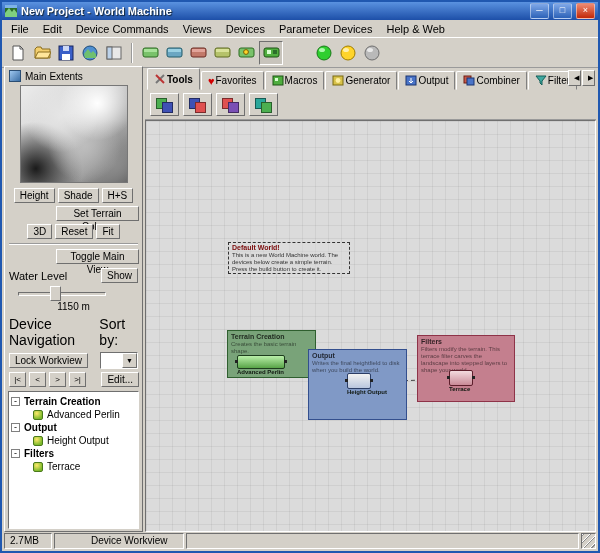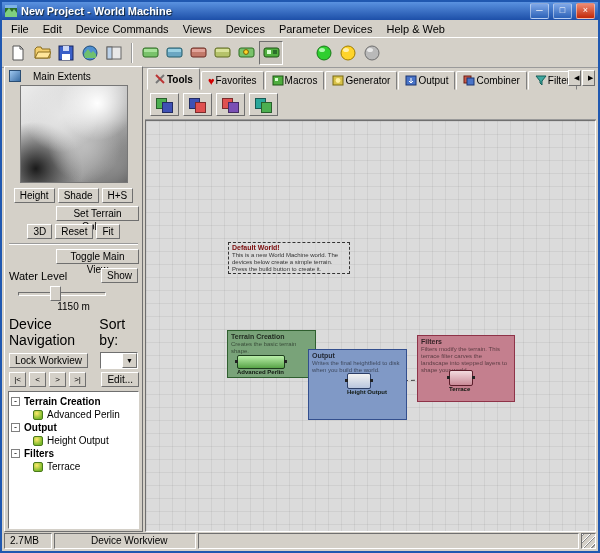--- a/index.html
+++ b/index.html
@@ -17,21 +17,21 @@
   
   .toolbar{height:27px;display:flex;align-items:center;gap:2px;padding:1px 5px;border-bottom:1px solid #9a9a9a;}
   .ticon{width:22px;height:22px;display:flex;align-items:center;justify-content:center;}
   .ticon.pressed{border:1px solid;border-color:#6f6f6f #ffffff #ffffff #6f6f6f;background:#c8c4bc;}
   .sep{width:0;height:20px;border-left:1px solid #9a9a9a;border-right:1px solid #ffffff;margin:0 4px;}
   .gap{width:26px;}
   
   .leftpanel{position:absolute;left:2px;top:64px;width:139px;bottom:19px;box-sizing:border-box;
     border:1px solid;border-color:#ffffff #6f6f6f #6f6f6f #ffffff;background:#d4d0c8;
     padding:2px 3px;display:flex;flex-direction:column;}
-  .mxheader{display:flex;align-items:center;gap:12px;font-size:10px;padding:1px 1px 2px;}
+  .mxheader{display:flex;align-items:center;gap:4px;font-size:10px;padding:1px 1px 2px;}
   .mxicon{width:10px;height:10px;background:linear-gradient(135deg,#9ec7ef,#3b6ea5);border:1px solid #2a4d73;}
   .preview{width:106px;height:96px;margin:1px auto 2px;border:1px solid #777;background:#101010;position:relative;overflow:hidden;}
   .terrain{position:absolute;inset:0;
     background:
       radial-gradient(circle at 72% 18%, #ffffff 0%, rgba(255,255,255,0) 34%),
       radial-gradient(circle at 38% 30%, #e6e6e6 0%, rgba(0,0,0,0) 40%),
       radial-gradient(circle at 60% 62%, #bdbdbd 0%, rgba(0,0,0,0) 42%),
       radial-gradient(circle at 14% 86%, #1a1a1a 0%, rgba(0,0,0,0) 38%),
       radial-gradient(circle at 88% 80%, #8d8d8d 0%, rgba(0,0,0,0) 36%),
       linear-gradient(135deg,#ececec 0%,#cfcfcf 45%,#9d9d9d 75%,#4a4a4a 100%);}
@@ -434,18 +434,18 @@
           <span class="port" style="right:-3px;top:5px;"></span>
         </div>
         <div class="dlabel">Terrace</div>
       </div>
 
     </div>
   </div>
 
   <div class="statusbar">
     <span class="scell" style="width:48px;">2.7MB</span>
-    <span class="scell" style="width:142px;padding-left:36px;">Device Workview</span>
+    <span class="scell" style="width:130px;padding-left:36px;">Device Workview</span>
     <span class="scell" style="flex:1;"></span>
     <span class="scell grip"></span>
   </div>
 
 </div>
 
 </body></html>

